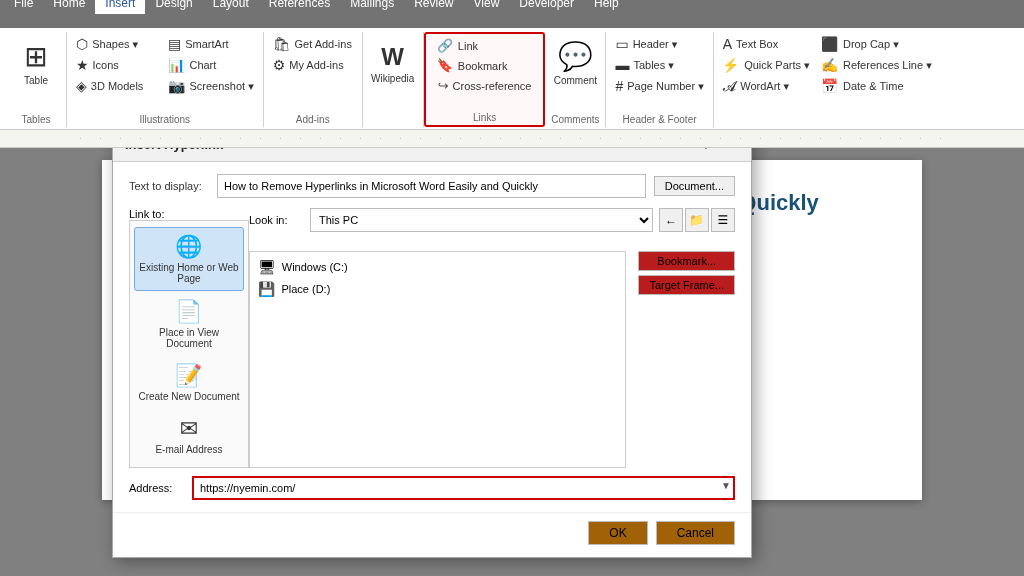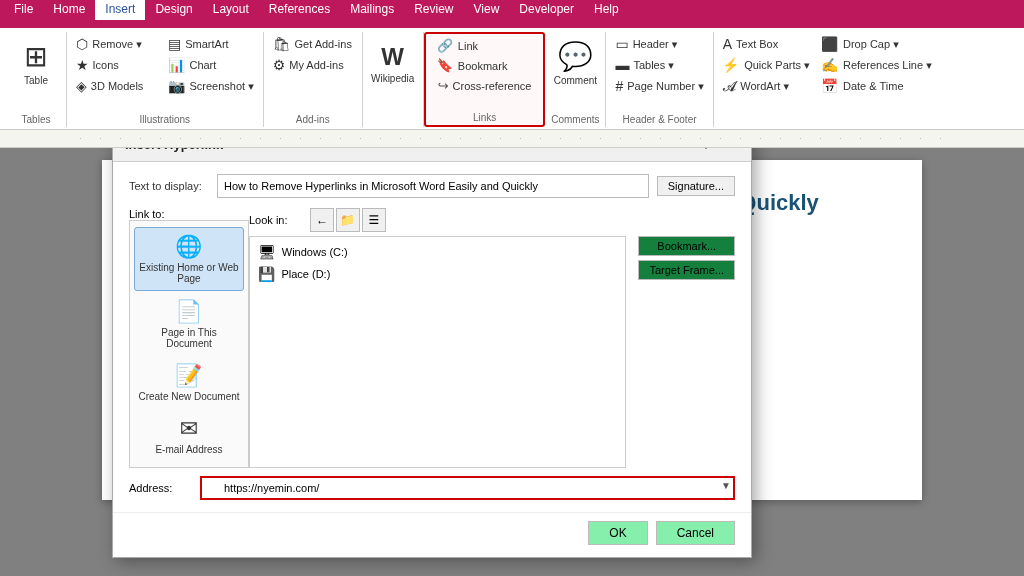--- a/index.html
+++ b/index.html
@@ -1,17 +1,17 @@
 <!DOCTYPE html>
 <html><head>
   <meta charset="utf-8">
   <style>
     * { box-sizing: border-box; margin: 0; padding: 0; }
     body { font-family: 'Segoe UI', Arial, sans-serif; font-size: 12px; background: #f0f0f0; overflow: hidden; }
-    .ribbon-tabs { display: flex; background: #be185d; padding: 8px 4px; height: 28px; align-items: flex-end; }
+    .ribbon-tabs { display: flex; background: #737373; padding: 14px 4px; height: 28px; align-items: flex-end; }
     .ribbon-tab { padding: 4px 10px; font-size: 12px; cursor: pointer; color: white; border-radius: 3px 3px 0 0; height: 22px; display: flex; align-items: center; }
     .ribbon-tab.active { background: white; color: #2b579a; font-weight: 500; }
 
     .ribbon-content { background: white; border-bottom: 1px solid #c8c8c8; padding: 4px 6px 2px 6px; display: flex; align-items: stretch; min-height: 88px; }
 
     .ribbon-btn-large { display: flex; flex-direction: column; align-items: center; justify-content: center; width: 52px; height: 58px; cursor: pointer; border-radius: 3px; padding: 4px; font-size: 10px; text-align: center; color: #333; }
     .ribbon-btn-large .icon { font-size: 28px; margin-bottom: 2px; }
 
     .ribbon-btn-small { display: flex; align-items: center; gap: 4px; padding: 2px 5px; cursor: pointer; border-radius: 2px; font-size: 11px; color: #333; white-space: nowrap; min-width: 90px; }
     .ribbon-btn-small .icon { font-size: 14px; }
@@ -53,30 +53,30 @@
     .lookin-row { display: flex; align-items: center; gap: 6px; }
     .lookin-label { font-size: 11px; min-width: 55px; }
     .lookin-select { flex: 1; border: 1px solid #bbb; padding: 2px 4px; font-size: 11px; height: 24px; background: white; }
     .lookin-btns { display: flex; gap: 2px; }
     .lookin-btn { width: 24px; height: 24px; border: 1px solid #bbb; background: #f0f0f0; display: flex; align-items: center; justify-content: center; cursor: pointer; font-size: 12px; }
     .file-list { border: 1px solid #ccc; background: white; flex: 1; min-height: 100px; padding: 4px; }
     .file-item { display: flex; align-items: center; gap: 6px; padding: 3px 4px; font-size: 11px; cursor: pointer; }
     .file-icon { font-size: 14px; }
 
     .dialog-right-btns { display: flex; flex-direction: column; gap: 4px; justify-content: flex-start; padding-left: 8px; }
-    .dialog-side-btn { padding: 3px 10px; font-size: 11px; background: #15803d; border: 1px solid #bbb; cursor: pointer; white-space: nowrap; }
-
-    .addr-row { display: flex; align-items: center; gap: 16px; }
+    .dialog-side-btn { padding: 3px 10px; font-size: 11px; background: #b91c1c; border: 1px solid #bbb; cursor: pointer; white-space: nowrap; }
+
+    .addr-row { display: flex; align-items: center; gap: 8px; }
     .addr-label { font-size: 11px; min-width: 55px; }
     .addr-input-wrap { flex: 1; position: relative; }
-    .addr-input { width: 100%; border: 2px solid #c00; padding: 3px 24px 3px 22px; font-size: 11px; height: 24px; }
+    .addr-input { width: 100%; border: 2px solid #c00; padding: 3px 24px 3px 6px; font-size: 11px; height: 24px; }
     .addr-dropdown { position: absolute; right: 4px; top: 4px; font-size: 10px; color: #555; cursor: pointer; }
 
     .dialog-footer { display: flex; justify-content: flex-end; gap: 8px; padding: 8px 16px 12px; border-top: 1px solid #eee; }
-    .dlg-ok-btn { padding: 4px 20px; background: #86efac; border: 1px solid #bbb; font-size: 12px; cursor: pointer; }
+    .dlg-ok-btn { padding: 4px 20px; background: #a16207; border: 1px solid #bbb; font-size: 12px; cursor: pointer; }
 
     .main-layout { display: flex; flex-direction: column; height: 576px; }
     .content-area { flex: 1; overflow: hidden; position: relative; display: flex; flex-direction: column; }
   </style>
 </head>
 <body>
 
 <div class="main-layout">
 
   <div class="ribbon-tabs">
@@ -103,21 +103,21 @@
         </div>
       </div>
       <span class="group-name">Tables</span>
     </div>
 
     <div class="ribbon-group-wrapper">
       <div class="group-body">
         <div class="group-col">
           <div class="ribbon-btn-small">
             <span class="icon">⬡</span>
-            <span>Remove ▾</span>
+            <span>Shapes ▾</span>
           </div>
           <div class="ribbon-btn-small">
             <span class="icon">★</span>
             <span>Icons</span>
           </div>
           <div class="ribbon-btn-small">
             <span class="icon">◈</span>
             <span>3D Models</span>
           </div>
         </div>
@@ -274,51 +274,52 @@
               <div class="dialog-ctrl-btn">?</div>
               <div class="dialog-ctrl-btn">✕</div>
             </div>
           </div>
 
           <div class="dialog-body">
 
             <div class="dialog-row">
               <label class="dialog-label">Text to display:</label>
               <input class="dialog-input" type="text" value="How to Remove Hyperlinks in Microsoft Word Easily and Quickly" style="flex: 1 1 0%;">
-              <button class="screentip-btn">Signature...</button>
+              <button class="screentip-btn">Document...</button>
             </div>
 
             <div style="display:flex;gap:0;">
 
               <div style="display:flex;flex-direction:column;">
                 <div style="font-size:11px;">Link to:</div>
                 <div class="dialog-left">
                   <div class="link-to-item active">
                     <span class="link-to-icon">🌐</span>
                     <span>Existing Home or Web Page</span>
                   </div>
                   <div class="link-to-item">
                     <span class="link-to-icon">📄</span>
-                    <span>Page in This Document</span>
+                    <span>Place in View Document</span>
                   </div>
                   <div class="link-to-item">
                     <span class="link-to-icon">📝</span>
                     <span>Create New Document</span>
                   </div>
                   <div class="link-to-item">
                     <span class="link-to-icon">✉</span>
                     <span>E-mail Address</span>
                   </div>
                 </div>
               </div>
 
-              <div style="display:flex;flex-direction:column;flex:1;gap:4px;">
+              <div style="display:flex;flex-direction:column;flex:1;gap:19px;">
 
                 <div class="lookin-row">
                   <span class="lookin-label">Look in:</span>
+                  <select class="lookin-select"><option>This PC</option></select>
                   <div class="lookin-btns">
                     <div class="lookin-btn">←</div>
                     <div class="lookin-btn">📁</div>
                     <div class="lookin-btn">☰</div>
                   </div>
                 </div>
 
                 <div style="display:flex;flex:1;gap:4px;">
 
                   <div class="file-list">

